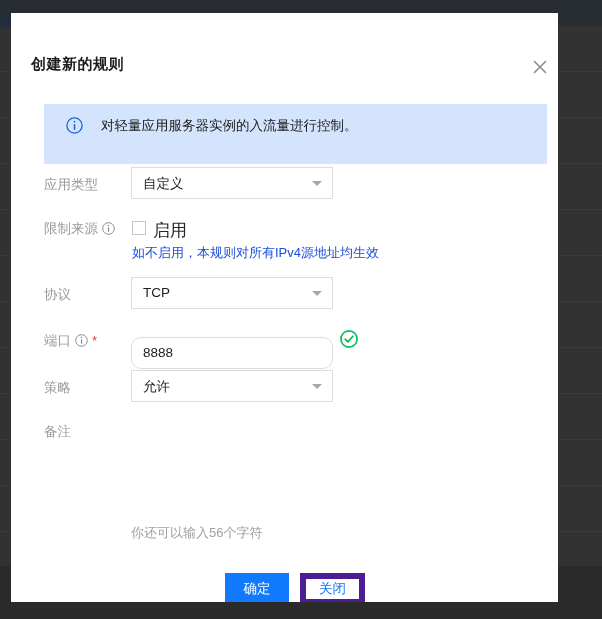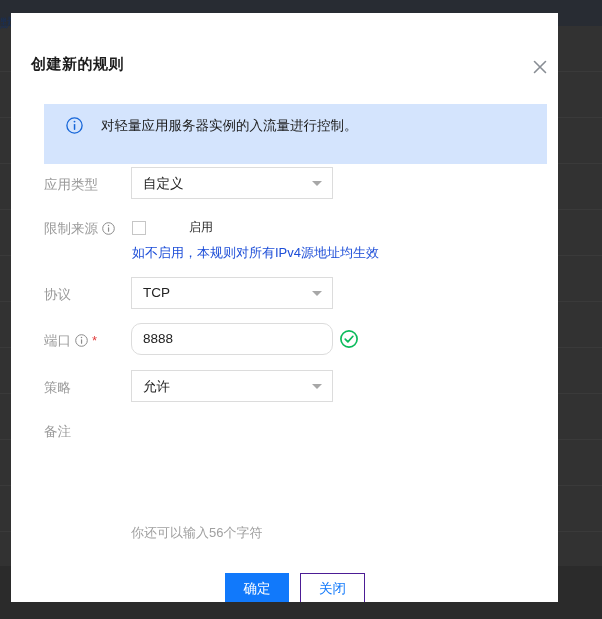--- a/index.html
+++ b/index.html
@@ -186,24 +186,23 @@
     height: 14px;
     border: 1px solid #c6c6c6;
     background: #ffffff;
     box-sizing: border-box;
     cursor: pointer;
   }
   #restrict-checkbox-label {
     position: absolute;
     left: 142px;
     top: 206px;
-    font-size: 12px;
+    font-size: 17px;
     color: #262626;
     cursor: pointer;
-    margin-left: 36px;
   }
   #restrict-help {
     position: absolute;
     left: 121px;
     top: 231px;
     font-size: 13px;
     color: #1d4ed8;
   }
 
   
@@ -258,21 +257,21 @@
     cursor: pointer;
     padding: 0;
   }
   #btn-close {
     position: absolute;
     left: 289px;
     top: 560px;
     width: 65px;
     height: 32px;
     background: #ffffff;
-    border: 1px solid #4c1d95;
+    border: 6px solid #4c1d95;
     color: #1179fb;
     font-size: 13.5px;
     font-family: inherit;
     cursor: pointer;
     padding: 0;
     box-sizing: border-box;
   }
 </style>
 </head>
 <body>
@@ -349,21 +348,21 @@
 
   <div class="form-label" style="left:33px; top:319px;">
     <span>端口</span><span class="hint-icon">
       <svg width="13" height="13" viewBox="0 0 13 13" aria-hidden="true">
         <circle cx="6.5" cy="6.5" r="5.8" fill="none" stroke="currentColor" stroke-width="1"></circle>
         <circle cx="6.5" cy="3.6" r="0.75" fill="currentColor"></circle>
         <rect x="5.95" y="5.3" width="1.2" height="4.4" rx="0.55" fill="currentColor"></rect>
       </svg>
     </span><span class="req-star">*</span>
   </div>
-  <div class="text-input" style="left:120px; top:310px;border-radius:10px;">
+  <div class="text-input" style="left:120px; top:324px;border-radius:10px;">
     <span class="text-input-value">8888</span>
   </div>
   <div id="port-valid-icon">
     <svg width="18" height="18" viewBox="0 0 18 18" aria-hidden="true">
       <circle cx="9" cy="9" r="8.1" fill="none" stroke="currentColor" stroke-width="1.7"></circle>
       <path d="M5.2 9.2 L7.9 11.9 L12.9 6.3" fill="none" stroke="currentColor" stroke-width="1.7" stroke-linecap="round" stroke-linejoin="round"></path>
     </svg>
   </div>
 
   <div class="form-label" style="left:33px; top:366px;">

